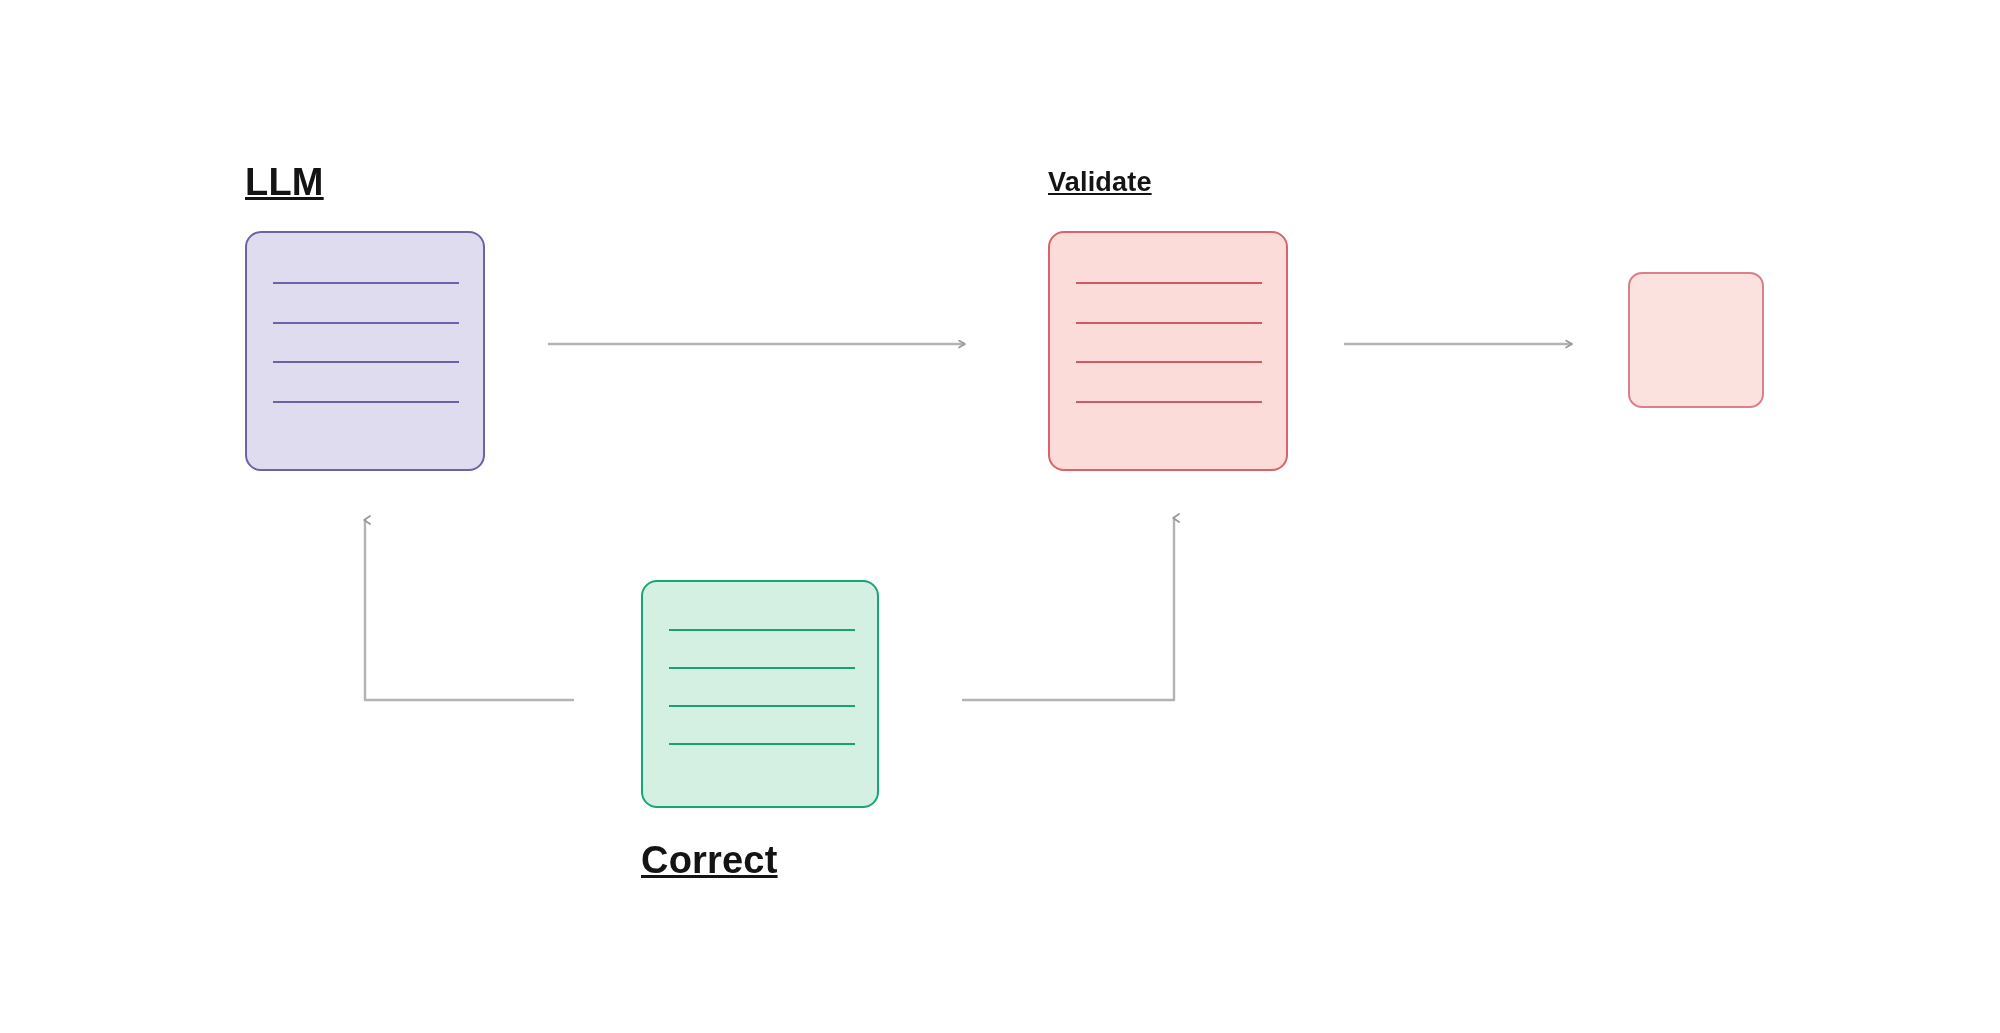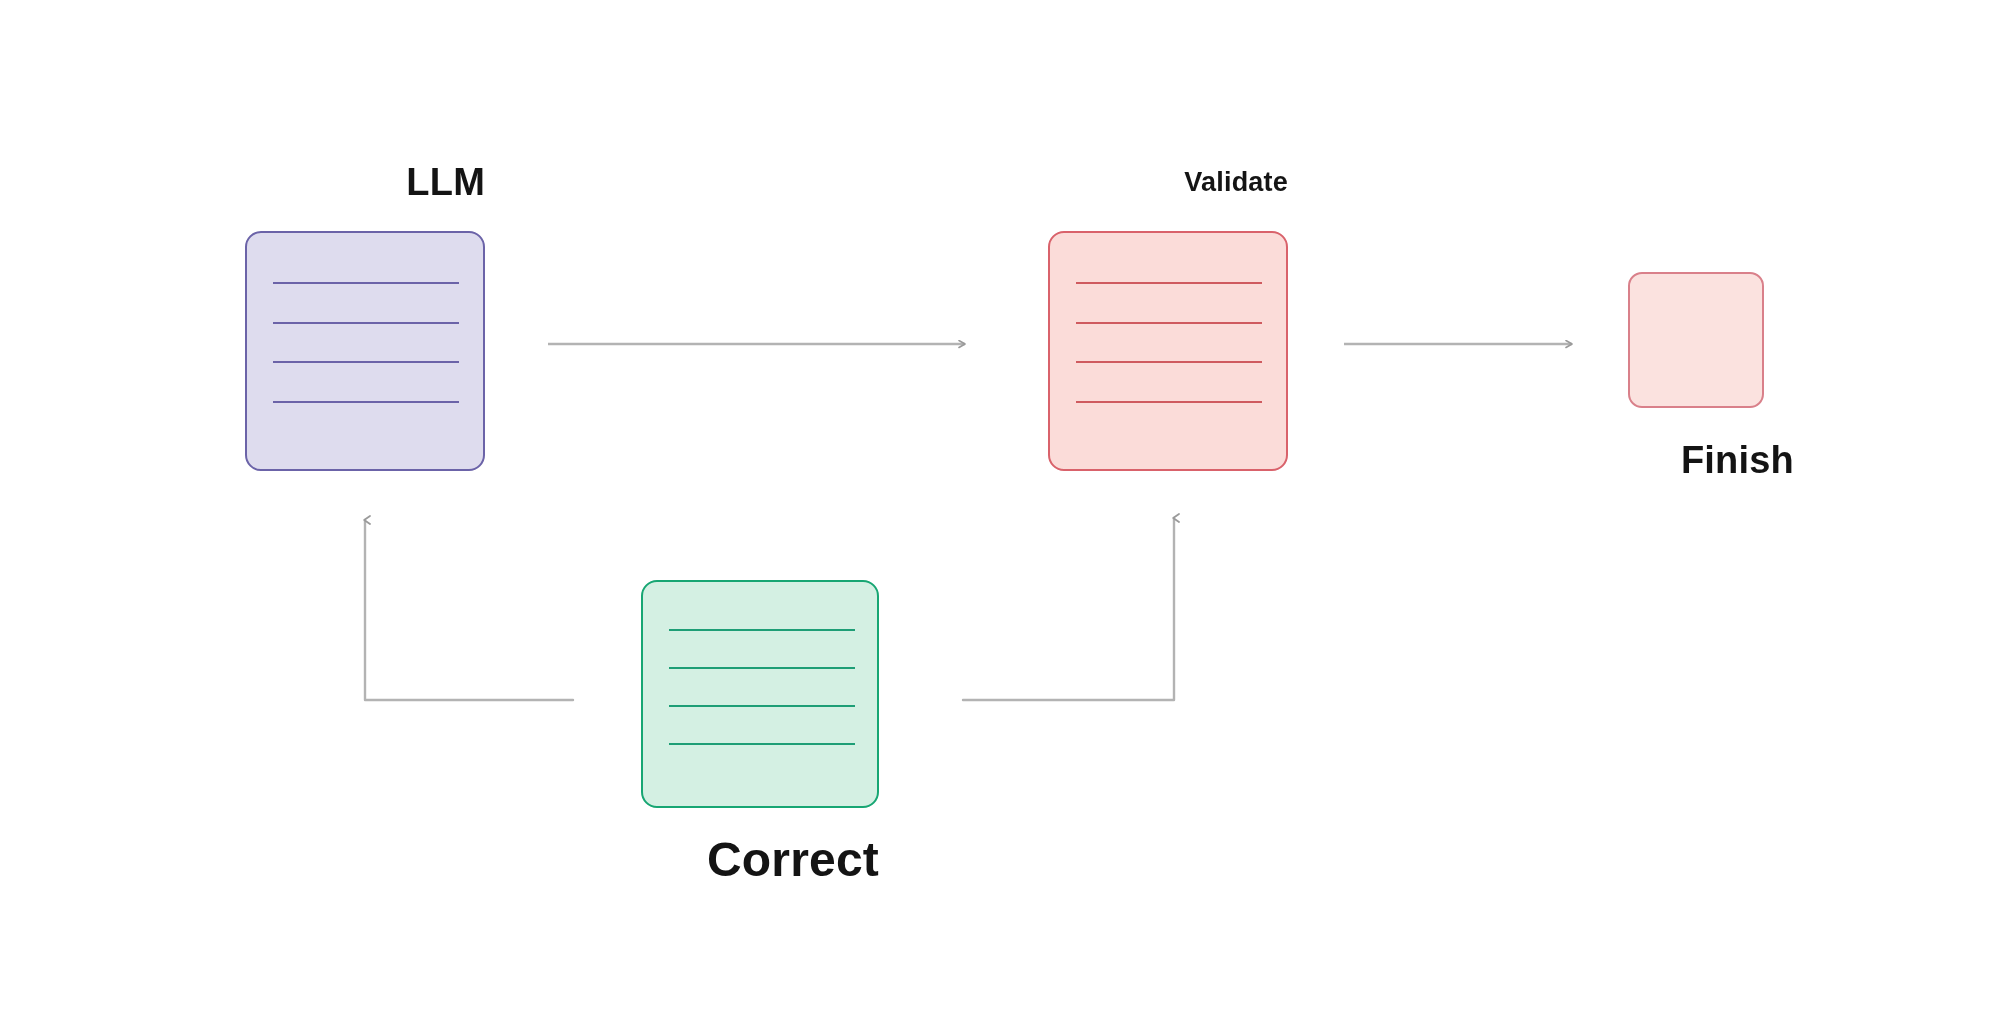--- a/index.html
+++ b/index.html
@@ -32,22 +32,23 @@
     position: absolute;
     box-sizing: border-box;
     border-style: solid;
     border-width: 2px;
   }
   .node-label {
     position: absolute;
     font-weight: bold;
     color: #141414;
     white-space: nowrap;
-    text-align: right;
+    text-align: left;
     letter-spacing: 0.2px;
+    text-decoration: underline;
   }
   
   #node-llm {
     left: 245px;
     top: 231px;
     width: 240px;
     height: 240px;
     background: #dedcee;
     border-color: #6b63a8;
     border-radius: 16px;
@@ -83,21 +84,21 @@
     width: 238px;
     height: 228px;
     background: #d4f0e3;
     border-color: #17a673;
     border-radius: 16px;
   }
   #label-correct {
     left: 641px;
     top: 838px;
     width: 238px;
-    font-size: 48px;
+    font-size: 38px;
     line-height: 44px;
   }
   
   #node-finish {
     left: 1628px;
     top: 272px;
     width: 136px;
     height: 136px;
     background: #fbe2df;
     border-color: #d9808a;
@@ -184,15 +185,14 @@
     <div class="line-group lines-green">
       <div class="text-line" style="left:26px; top:47px; width:186px;"></div>
       <div class="text-line" style="left:26px; top:85px; width:186px;"></div>
       <div class="text-line" style="left:26px; top:123px; width:186px;"></div>
       <div class="text-line" style="left:26px; top:161px; width:186px;"></div>
     </div>
   </div>
   <div class="node-label" id="label-correct">Correct</div>
 
   <div class="node" id="node-finish"></div>
-  <div class="node-label" id="label-finish">Finish</div>
 
 </div>
 
 </body></html>

